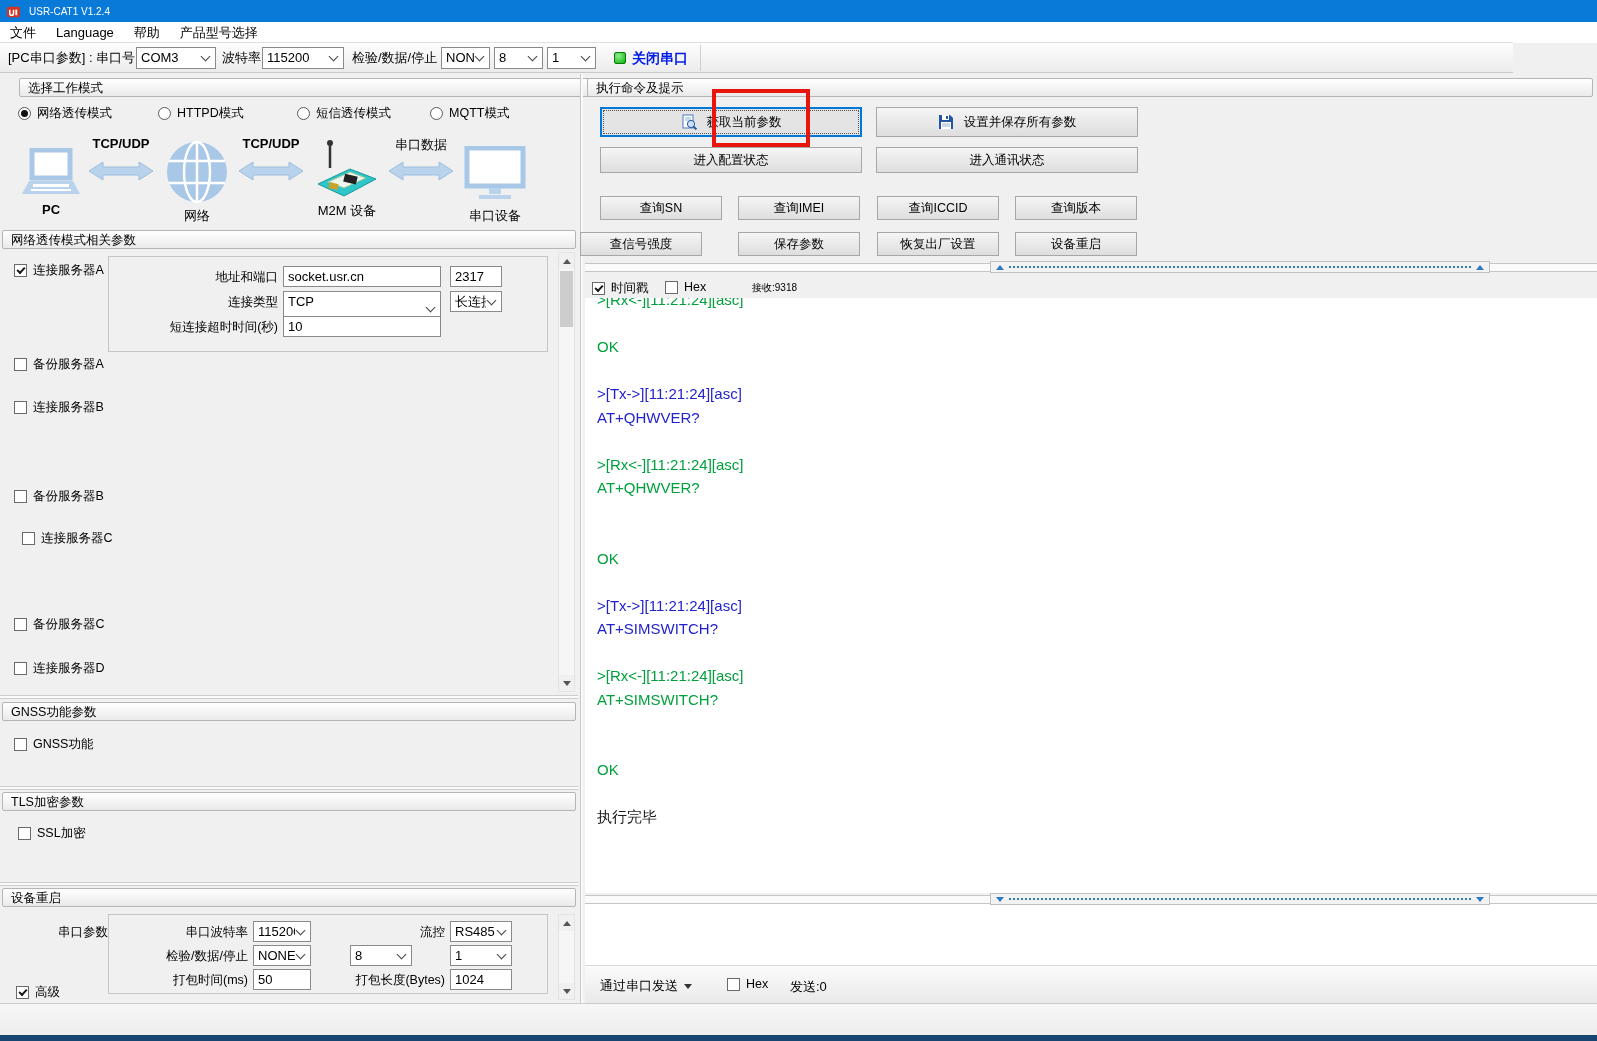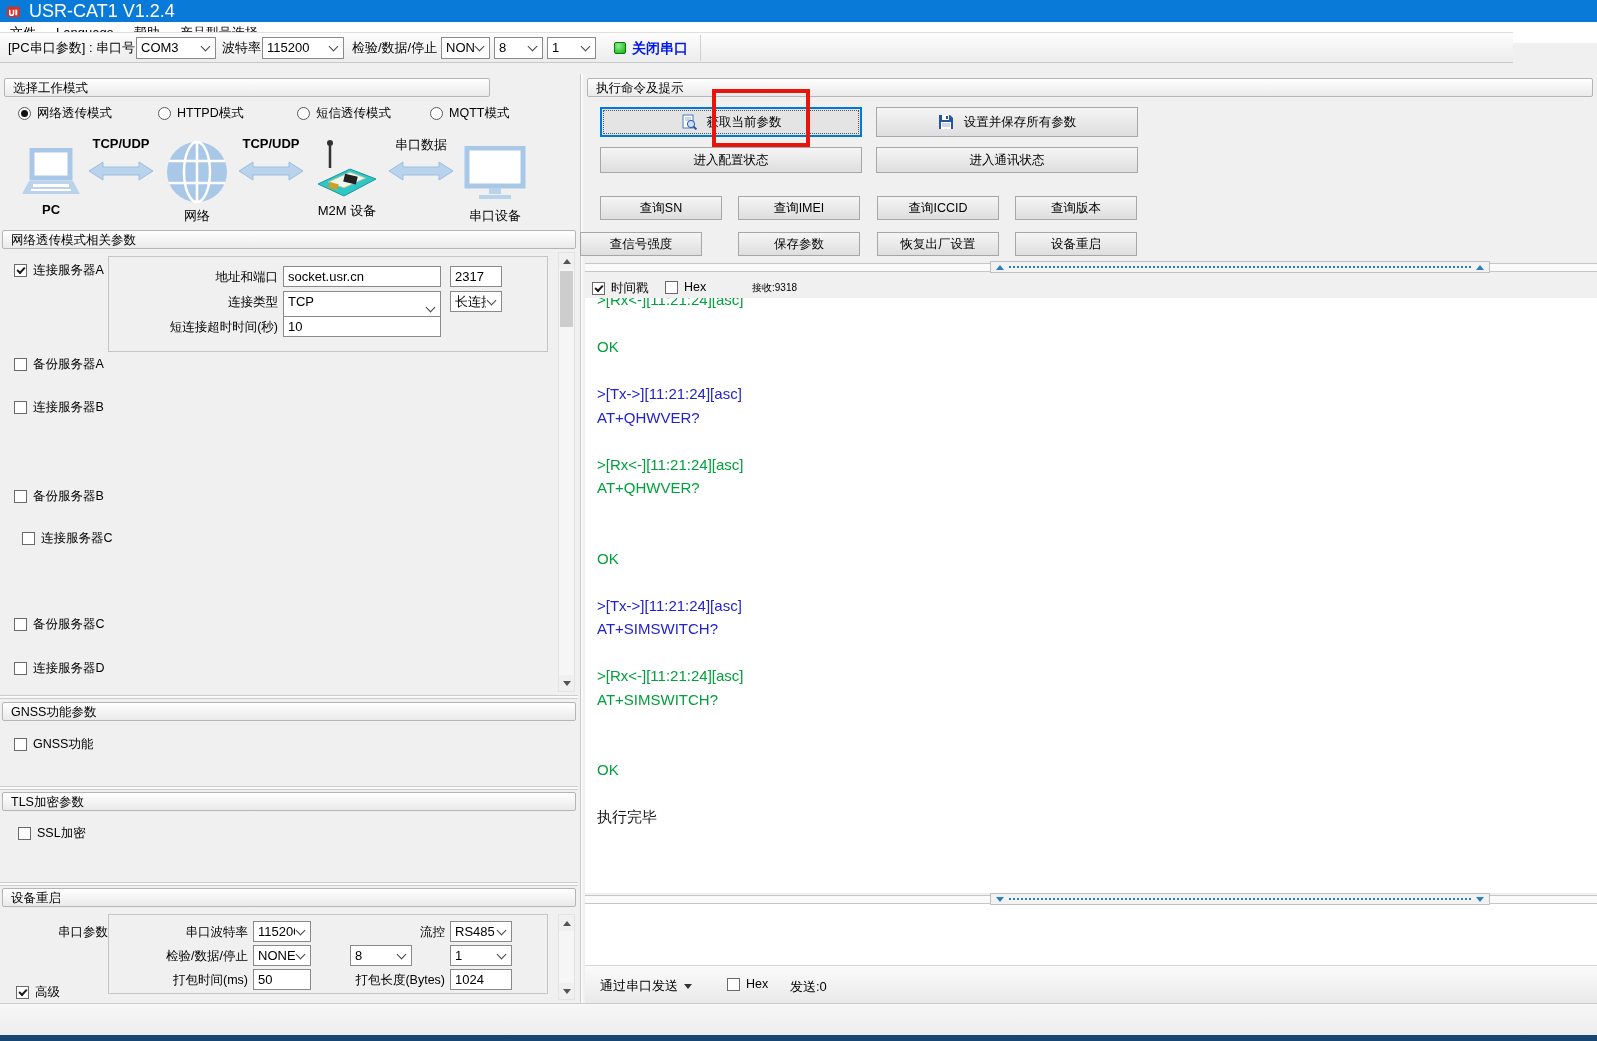--- a/index.html
+++ b/index.html
@@ -1,27 +1,27 @@
 <!DOCTYPE html>
 <html><head>
 <meta charset="utf-8">
 <style>
   html,body{margin:0;padding:0}
   body{width:1597px;height:1041px;position:relative;background:#f0f0f0;
        font-family:"Liberation Sans","DejaVu Sans",sans-serif;font-size:12.5px;color:#000;overflow:hidden}
   .abs{position:absolute}
   
   .titlebar{position:absolute;left:0;top:0;width:1597px;height:22px;background:#0a7ad8;display:flex;align-items:center}
-  .title-text{color:#fff;font-size:18px;margin-left:8px}
+  .title-text{color:#fff;font-size:10px;margin-left:8px}
   .appicon{width:15px;height:15px;margin-left:6px}
   
   .menubar{position:absolute;left:0;top:22px;width:1597px;height:21px;background:#fff;display:flex;align-items:center}
   .menu-item{padding:1px 10px;font-size:13px;cursor:default}
   
-  .toolbar{position:absolute;left:0;top:32px;width:1513px;height:31px;
+  .toolbar{position:absolute;left:0;top:42px;width:1513px;height:31px;
            background:linear-gradient(#fdfdfd,#ececec);border-top:1px solid #e0e0e0;border-bottom:1px solid #c9c9c9;box-sizing:border-box}
   .lbl{position:absolute;font-size:13px;line-height:22px;white-space:nowrap}
   .combo{position:absolute;background:#fff;border:1px solid #8a8a8a;box-sizing:border-box;font-size:13px;line-height:19px;padding-left:4px;cursor:default}
   .combo .t{display:block;margin-right:15px;overflow:hidden;white-space:nowrap}
   .chev{position:absolute;right:6px;top:50%;width:6px;height:6px;border-right:1.4px solid #444;border-bottom:1.4px solid #444;transform:translateY(-72%) rotate(45deg)}
   .input{position:absolute;background:#fff;border:1px solid #8a8a8a;box-sizing:border-box;font-size:13px;line-height:19px;padding-left:4px;white-space:nowrap;overflow:hidden}
   .led{position:absolute;width:12px;height:12px;border:1px solid #0a7a0a;border-radius:2px;background:radial-gradient(circle at 35% 30%,#8df08d,#0bb40b);box-sizing:border-box}
   .closeport{position:absolute;color:#0019e6;font-weight:700;font-size:14px;line-height:20px;cursor:default}
   .vsep{position:absolute;width:1px;background:#cfcfcf}
   
@@ -108,21 +108,21 @@
   </div>
   <div class="combo" style="left:547px;top:4px;width:49px;height:22px">
     <span class="t">1</span>
       <span class="chev"></span>
   </div>
   <span class="led" style="left:614px;top:9px"></span>
   <span class="closeport" style="left:632px;top:5px">关闭串口</span>
   <span class="vsep" style="left:700px;top:2px;height:26px"></span>
 </div>
 
-<div class="ghdr" style="left:4px;top:78px;width:486px">选择工作模式</div>
+<div class="ghdr" style="left:19px;top:78px;width:574px">选择工作模式</div>
 
 <label class="cbrow" style="left:18px;top:105px">
   <span class="radio on"></span>
   <span>网络透传模式</span>
 </label>
 <label class="cbrow" style="left:158px;top:105px">
   <span class="radio"></span>
   <span>HTTPD模式</span>
 </label>
 <label class="cbrow" style="left:297px;top:105px">

